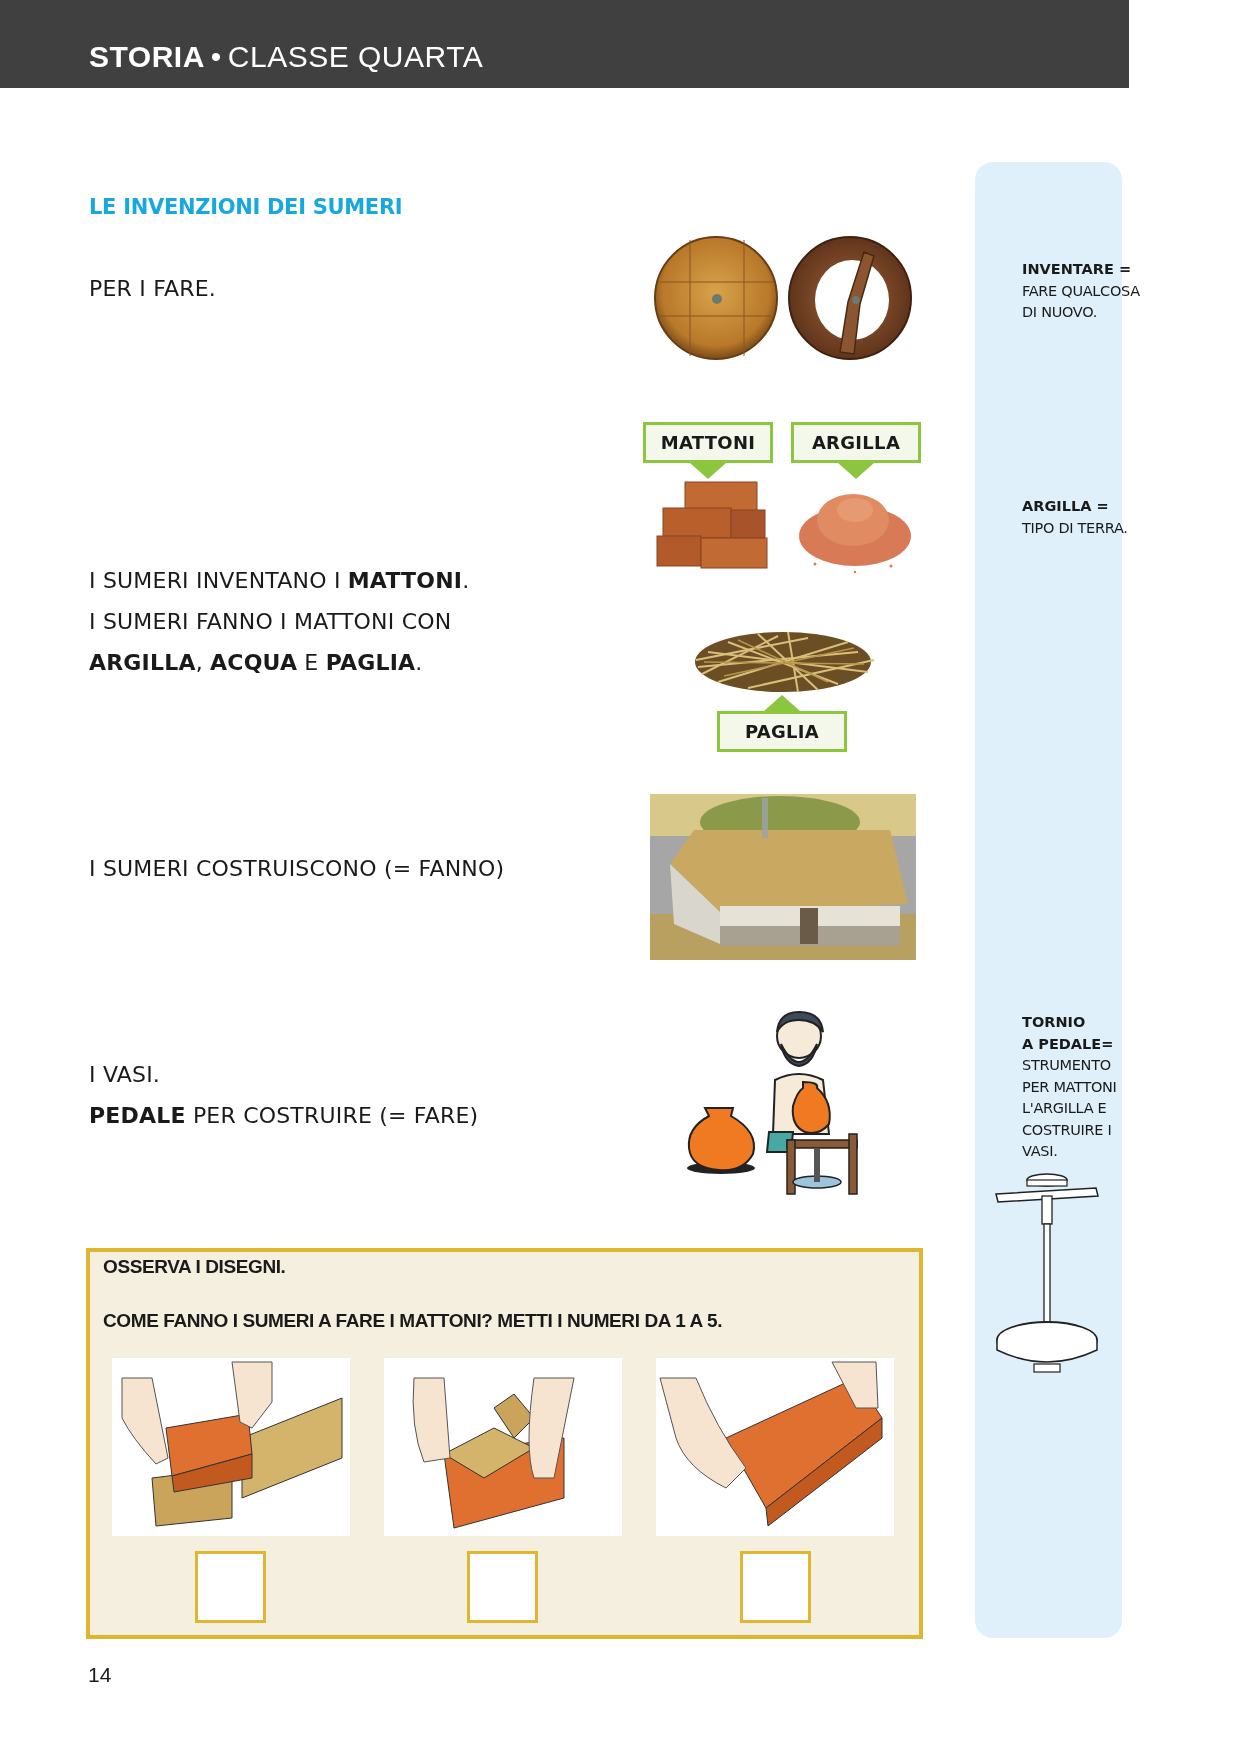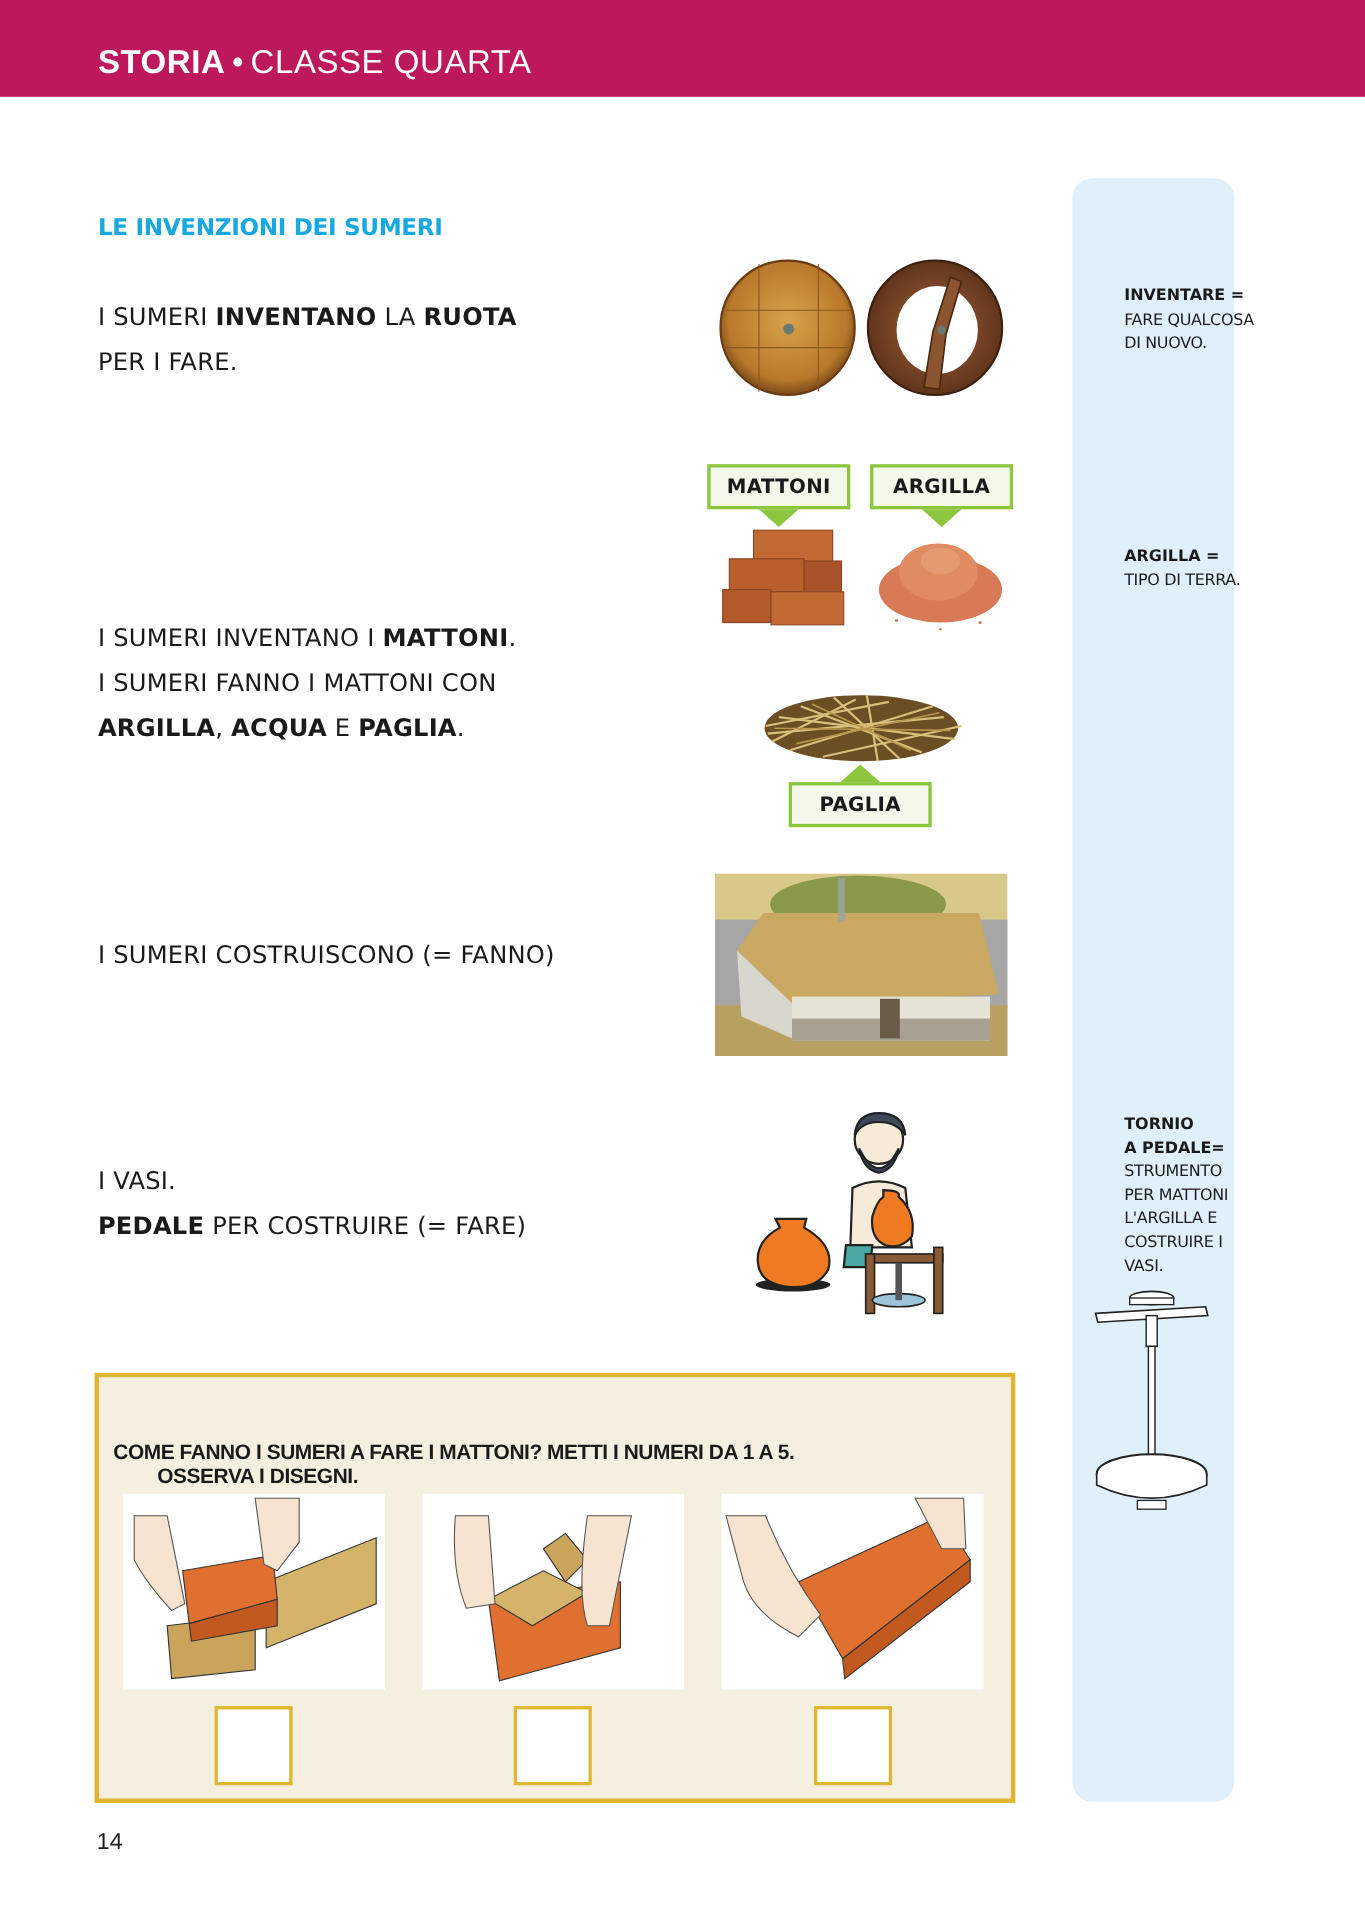--- a/index.html
+++ b/index.html
@@ -1,19 +1,19 @@
 <!DOCTYPE html>
 <html><head>
   <meta charset="utf-8">
   <style>
     * { box-sizing: border-box; margin: 0; padding: 0; }
     html, body { width: 1241px; height: 1754px; background: #ffffff; overflow: hidden; }
     body { position: relative; font-family: "DejaVu Sans", sans-serif; color: #1a1a1a; }
 
-    .header-bar { position: absolute; left: 0; top: 0; width: 1241px; height: 88px; background: #be185d; padding-left: 29px; }
+    .header-bar { position: absolute; left: 0; top: 0; width: 1129px; height: 88px; background: #404040; padding-left: 29px; }
     .header-title { position: absolute; left: 89px; top: 40px; font-family: "Liberation Sans", sans-serif; font-size: 30px; color: #ffffff; letter-spacing: 0.5px; white-space: nowrap; }
     .header-title .subject { font-weight: bold; }
     .header-title .sep { margin: 0 6px; }
     .header-title .grade { font-weight: normal; }
 
     .section-title { position: absolute; left: 89px; top: 195px; font-family: "DejaVu Sans", sans-serif; font-weight: bold; font-size: 21px; color: #17a8df; letter-spacing: -0.3px; white-space: nowrap; }
 
     .para { position: absolute; left: 89px; font-family: "DejaVu Sans", sans-serif; font-size: 22px; line-height: 41px; color: #1a1a1a; white-space: nowrap; font-weight: normal; letter-spacing: 0.2px; }
     .para b { font-weight: bold; }
     .para-1 { top: 268px; }
@@ -40,21 +40,21 @@
     .glossary { position: absolute; left: 975px; top: 162px; width: 147px; height: 1476px; background: #dff0fb; border-radius: 18px; }
     .gloss-entry { position: absolute; left: 1022px; font-family: "DejaVu Sans", sans-serif; font-size: 14.5px; line-height: 21.5px; color: #1a1a1a; white-space: nowrap; margin-top: 13px; }
     .gloss-entry .term { font-weight: bold; display: block; }
     .gloss-entry .def { font-weight: normal; display: block; letter-spacing: -0.3px; }
     .gloss-1 { top: 246px; }
     .gloss-2 { top: 483px; }
     .gloss-3 { top: 999px; }
 
     .exercise { position: absolute; left: 86px; top: 1248px; width: 837px; height: 391px; border: 4px solid #e0b52f; background: #f5efe0; }
     .ex-instr { position: absolute; left: 103px; font-family: "Liberation Sans", sans-serif; font-weight: bold; font-size: 19px; color: #1a1a1a; letter-spacing: -0.4px; white-space: nowrap; }
-    .ex-instr-1 { top: 1332px; margin-left: 40px; }
+    .ex-instr-1 { top: 1256px; }
     .ex-instr-2 { top: 1310px; }
     .ex-pic { position: absolute; top: 1358px; width: 238px; height: 178px; background: #ffffff; }
     .ex-pic-1 { left: 112px; }
     .ex-pic-2 { left: 384px; }
     .ex-pic-3 { left: 656px; }
     .answer-box { position: absolute; top: 1551px; width: 71px; height: 72px; border: 3px solid #e0b52f; background: #ffffff; }
     .answer-1 { left: 195px; }
     .answer-2 { left: 467px; }
     .answer-3 { left: 740px; }
 
@@ -65,21 +65,20 @@
 
 <div class="header-bar">
   <div class="header-title">
     <span class="subject">STORIA</span><span class="sep">•</span><span class="grade">CLASSE QUARTA</span>
   </div>
 </div>
 
 <div class="section-title">LE INVENZIONI DEI SUMERI</div>
 
 <div class="para para-1">
-  <div><span>I SUMERI </span><b>INVENTANO</b><span> LA </span><b>RUOTA</b></div>
   <div>PER I FARE.</div>
 </div>
 
 <svg class="illus wheels" viewBox="0 0 266 134">
   <defs>
     <radialGradient id="w1" cx="50%" cy="45%" r="55%">
       <stop offset="0" stop-color="#d9a24a"></stop>
       <stop offset="0.8" stop-color="#b8792a"></stop>
       <stop offset="1" stop-color="#7a4a18"></stop>
     </radialGradient>

